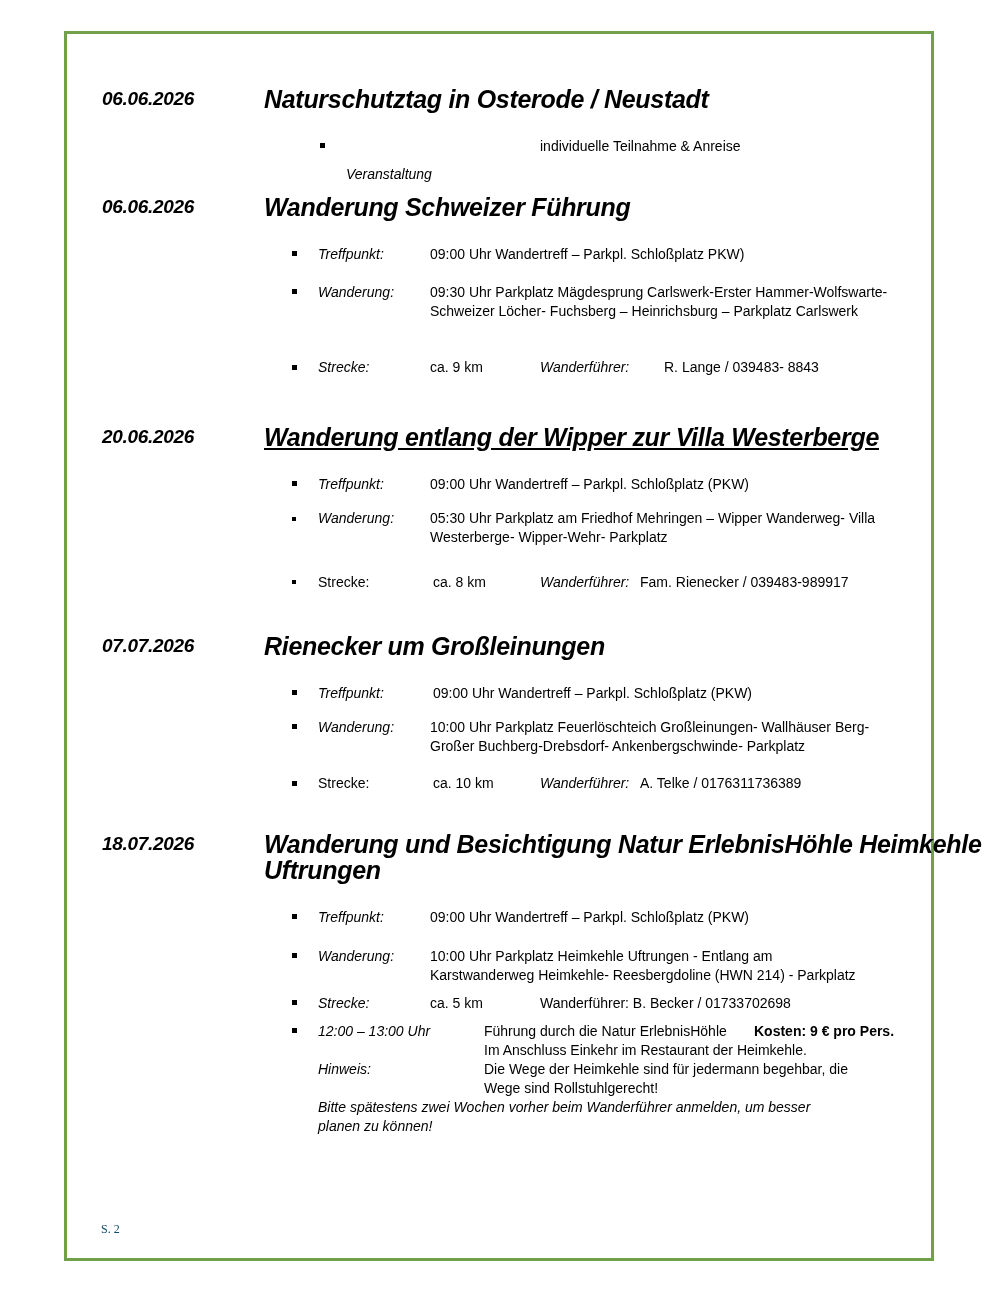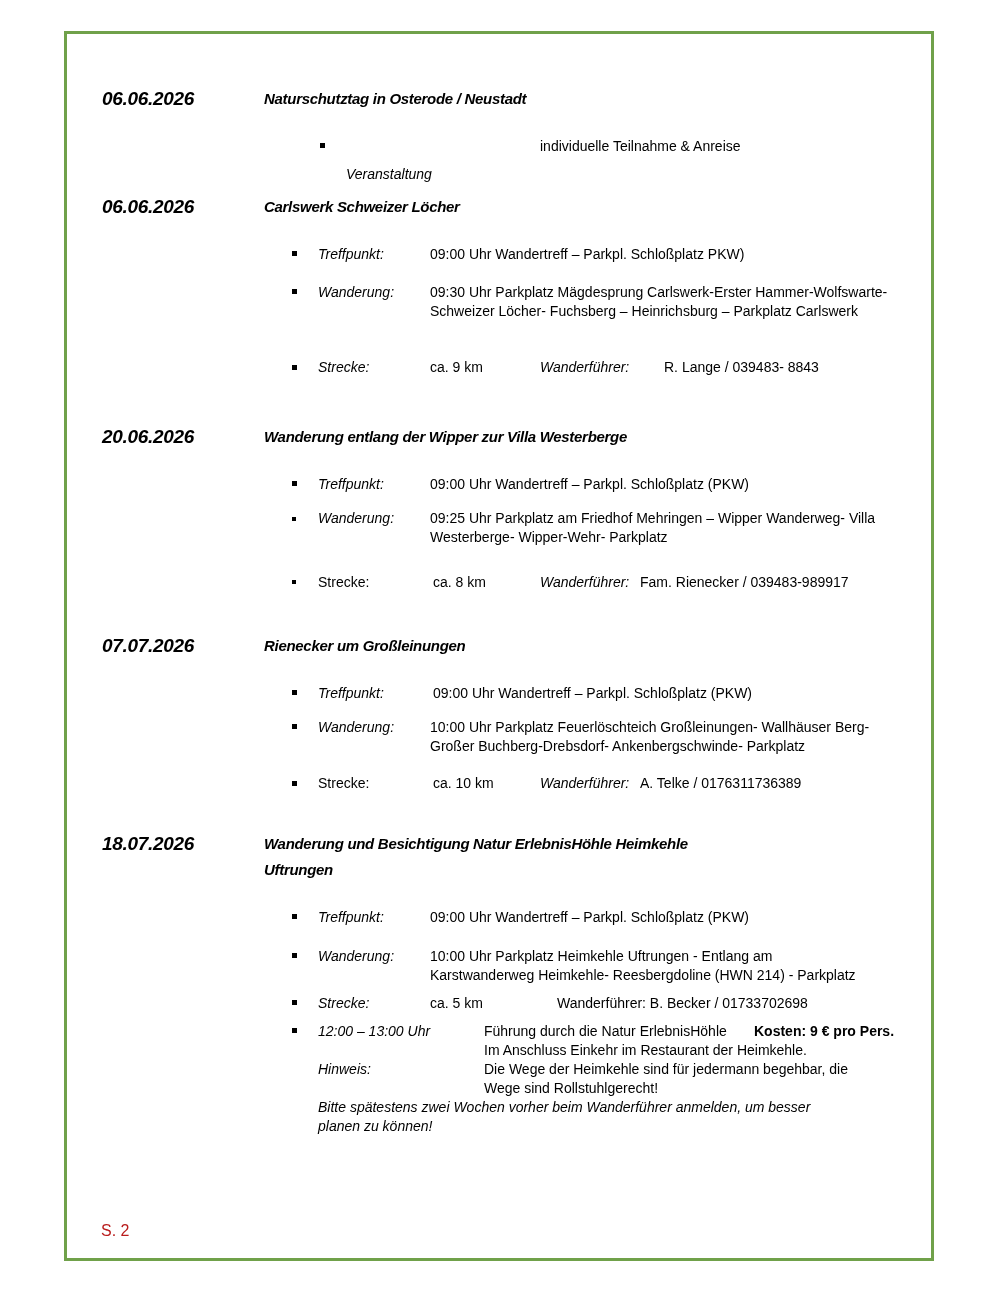--- a/index.html
+++ b/index.html
@@ -1,73 +1,73 @@
 <!DOCTYPE html>
 <html><head>
   <meta charset="utf-8">
   <style>
     html, body { margin: 0; padding: 0; background: #ffffff; }
     body { width: 1000px; height: 1295px; position: relative; overflow: hidden; font-family: "Liberation Sans", sans-serif; color: #000; }
     .frame { position: absolute; left: 64px; top: 31px; width: 864px; height: 1224px; border: 3px solid #70a14a; box-sizing: content-box; }
     .abs { position: absolute; white-space: nowrap; }
     .date { font-family: "Liberation Sans", sans-serif; font-weight: bold; font-style: italic; font-size: 19px; letter-spacing: -0.3px; }
-    .title { font-family: "Liberation Sans", sans-serif; font-weight: bold; font-style: italic; font-size: 15px; letter-spacing: -0.3px; line-height: 26px; text-align: center; }
+    .title { font-family: "Liberation Sans", sans-serif; font-weight: bold; font-style: italic; font-size: 25px; letter-spacing: -0.3px; line-height: 26px; text-align: center; }
     .bullet { position: absolute; width: 5px; height: 5px; background: #000; }
     .bullet.small { width: 4px; height: 4px; }
     .lbl { font-size: 14px; font-style: italic; }
     .lbl.upright { font-style: normal; }
     .val { font-size: 14px; line-height: 19px; }
     .val.wrap { white-space: normal; }
     .bold { font-weight: bold; }
     .ital { font-style: italic; }
-    .page-num { font-family: Liberation Sans, sans-serif; font-size: 16px; color: #b91c1c; }
+    .page-num { font-family: Liberation Serif, serif; font-size: 12px; color: #0c4a6e; }
   </style>
 </head>
 <body>
 
 <div class="frame"></div>
 
 <div>
   <div class="abs date" style="left:102px; top:88px;">06.06.2026</div>
   <div class="abs title" style="left:264px; top:86px;">Naturschutztag in Osterode / Neustadt</div>
   <div class="bullet" style="left:320px; top:143px;"></div>
   <div class="abs lbl" style="left:346px; top:138px;margin-top:28px;">Veranstaltung</div>
   <div class="abs val" style="left:540px; top:137px;">individuelle Teilnahme &amp; Anreise</div>
 </div>
 
 <div>
   <div class="abs date" style="left:102px; top:196px;">06.06.2026</div>
-  <div class="abs title" style="left:264px; top:194px;">Carlswerk Schweizer Löcher</div>
+  <div class="abs title" style="left:264px; top:194px;">Wanderung Schweizer Führung</div>
 
   <div class="bullet" style="left:292px; top:251px;"></div>
   <div class="abs lbl" style="left:318px; top:246px;">Treffpunkt:</div>
   <div class="abs val" style="left:430px; top:245px;">09:00 Uhr Wandertreff – Parkpl.  Schloßplatz PKW)</div>
 
   <div class="bullet" style="left:292px; top:289px;"></div>
   <div class="abs lbl" style="left:318px; top:284px;">Wanderung:</div>
   <div class="abs val wrap" style="left:430px; top:283px; width:470px;">09:30 Uhr Parkplatz Mägdesprung Carlswerk-Erster Hammer-Wolfswarte- Schweizer Löcher- Fuchsberg – Heinrichsburg – Parkplatz Carlswerk</div>
 
   <div class="bullet" style="left:292px; top:365px;"></div>
   <div class="abs lbl" style="left:318px; top:359px;">Strecke:</div>
   <div class="abs val" style="left:430px; top:358px;">ca. 9 km</div>
   <div class="abs lbl" style="left:540px; top:359px;">Wanderführer:</div>
   <div class="abs val" style="left:645px; top:358px;margin-left:19px;">R. Lange / 039483- 8843</div>
 </div>
 
 <div>
   <div class="abs date" style="left:102px; top:426px;">20.06.2026</div>
-  <div class="abs title" style="left:264px; top:424px;">Wanderung entlang der Wipper zur Villa Westerberge</div>
+  <div class="abs title" style="left:264px; top:424px;text-decoration:underline;">Wanderung entlang der Wipper zur Villa Westerberge</div>
 
   <div class="bullet" style="left:292px; top:481px;"></div>
   <div class="abs lbl" style="left:318px; top:476px;">Treffpunkt:</div>
   <div class="abs val" style="left:430px; top:475px;">09:00 Uhr Wandertreff – Parkpl. Schloßplatz (PKW)</div>
 
   <div class="bullet small" style="left:292px; top:517px;"></div>
   <div class="abs lbl" style="left:318px; top:510px;">Wanderung:</div>
-  <div class="abs val wrap" style="left:430px; top:509px; width:475px;">09:25 Uhr Parkplatz am Friedhof Mehringen – Wipper Wanderweg- Villa Westerberge- Wipper-Wehr- Parkplatz</div>
+  <div class="abs val wrap" style="left:430px; top:509px; width:475px;">05:30 Uhr Parkplatz am Friedhof Mehringen – Wipper Wanderweg- Villa Westerberge- Wipper-Wehr- Parkplatz</div>
 
   <div class="bullet small" style="left:292px; top:580px;"></div>
   <div class="abs lbl upright" style="left:318px; top:574px;">Strecke:</div>
   <div class="abs val" style="left:433px; top:573px;">ca. 8 km</div>
   <div class="abs lbl" style="left:540px; top:574px;">Wanderführer:</div>
   <div class="abs val" style="left:640px; top:573px;">Fam. Rienecker / 039483-989917</div>
 </div>
 
 <div>
   <div class="abs date" style="left:102px; top:635px;">07.07.2026</div>
@@ -98,21 +98,21 @@
   <div class="abs val" style="left:430px; top:908px;">09:00 Uhr Wandertreff – Parkpl. Schloßplatz (PKW)</div>
 
   <div class="bullet" style="left:292px; top:953px;"></div>
   <div class="abs lbl" style="left:318px; top:948px;">Wanderung:</div>
   <div class="abs val" style="left:430px; top:947px;">10:00 Uhr Parkplatz Heimkehle Uftrungen - Entlang am</div>
   <div class="abs val" style="left:430px; top:966px;">Karstwanderweg Heimkehle- Reesbergdoline (HWN 214) - Parkplatz</div>
 
   <div class="bullet" style="left:292px; top:1000px;"></div>
   <div class="abs lbl" style="left:318px; top:995px;">Strecke:</div>
   <div class="abs val" style="left:430px; top:994px;">ca. 5 km</div>
-  <div class="abs val" style="left:557px; top:994px;">Wanderführer: B. Becker / 01733702698</div>
+  <div class="abs val" style="left:540px; top:994px;">Wanderführer: B. Becker / 01733702698</div>
 
   <div class="bullet" style="left:292px; top:1028px;"></div>
   <div class="abs lbl" style="left:318px; top:1023px;">12:00 – 13:00 Uhr</div>
   <div class="abs val" style="left:484px; top:1022px;">Führung durch die Natur ErlebnisHöhle</div>
   <div class="abs val bold" style="left:754px; top:1022px;">Kosten: 9 € pro Pers.</div>
   <div class="abs val" style="left:484px; top:1041px;">Im Anschluss Einkehr im Restaurant der Heimkehle.</div>
 
   <div class="abs lbl" style="left:318px; top:1061px;">Hinweis:</div>
   <div class="abs val" style="left:484px; top:1060px;">Die Wege der Heimkehle sind für jedermann begehbar, die</div>
   <div class="abs val" style="left:484px; top:1079px;">Wege sind Rollstuhlgerecht!</div>

